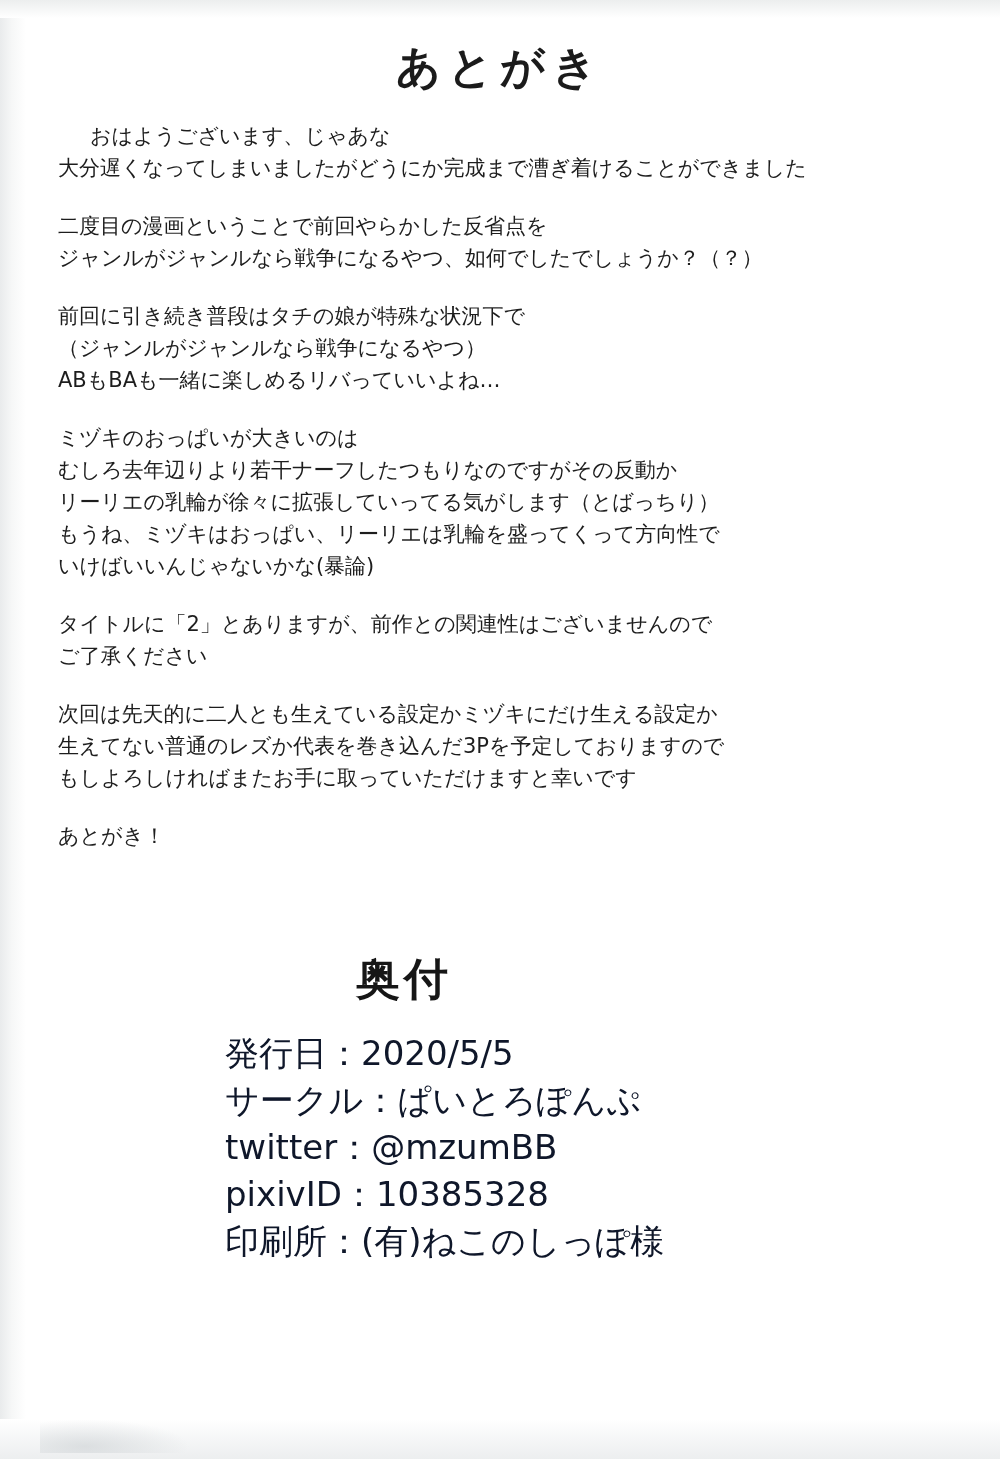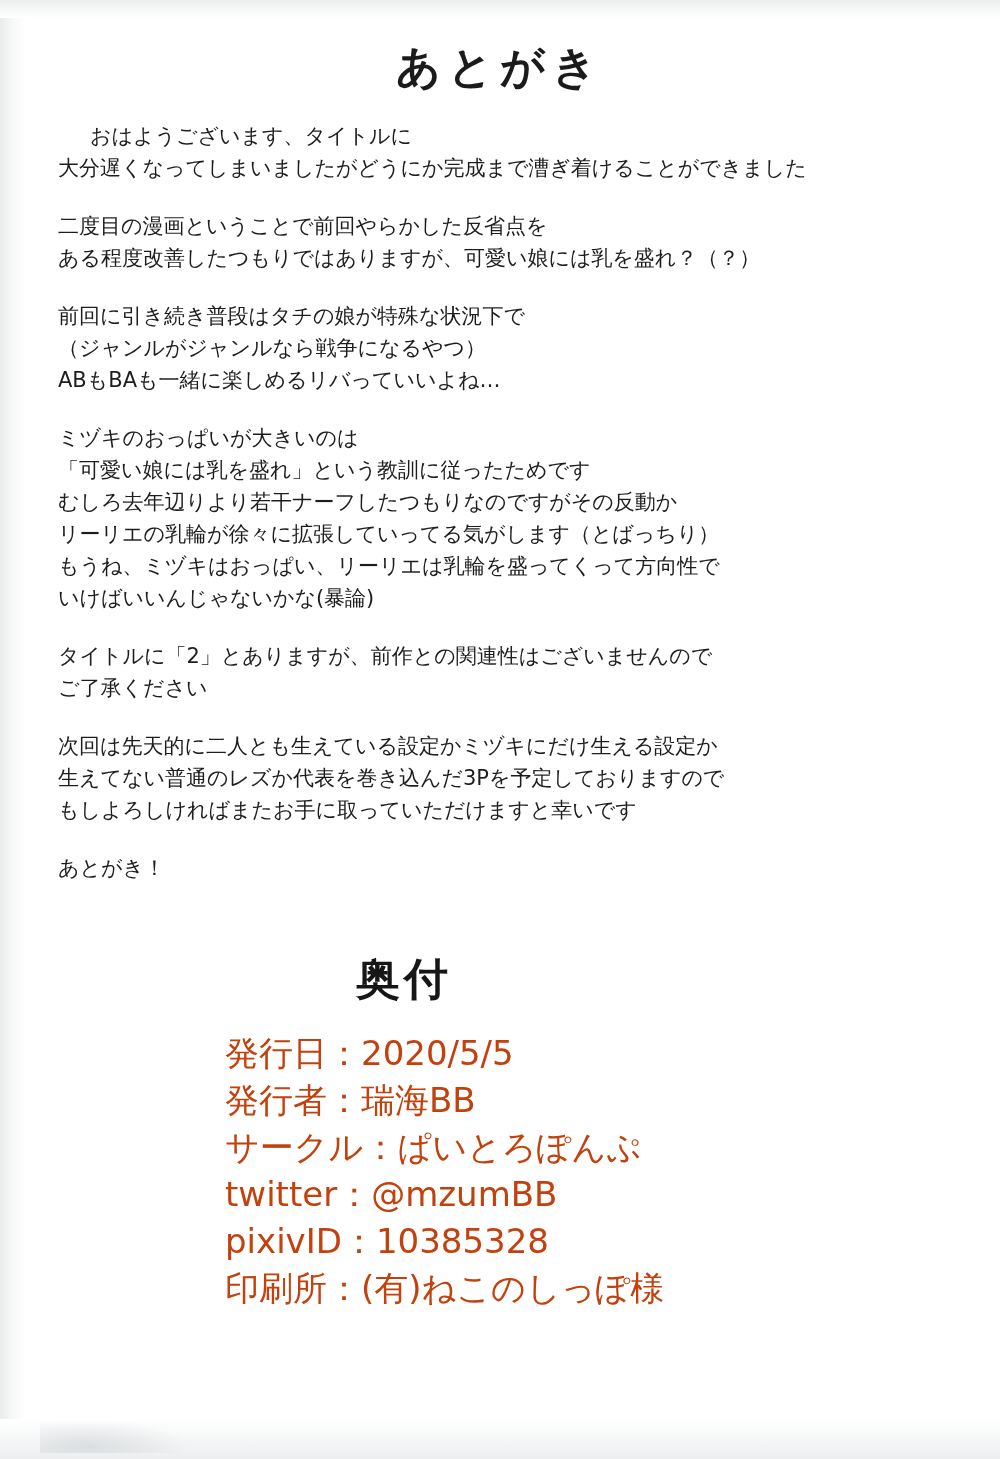--- a/index.html
+++ b/index.html
@@ -103,53 +103,52 @@
   .colophon-list {
     position: absolute;
     top: 1030px;
     left: 225px;
     width: 720px;
   }
   .colophon-row {
     font-size: 34px;
     line-height: 47px;
     white-space: pre;
-    color: #c2410c;
+    color: #0f172a;
     font-family: "DejaVu Sans", "Liberation Sans", sans-serif;
   }
 </style>
 </head>
 <body>
 
 <div class="page">
 
   <div class="edge-shade-left"></div>
   <div class="edge-shade-top"></div>
   <div class="edge-shade-bottom"></div>
   <div class="corner-smudge"></div>
 
   <div class="afterword-title">あとがき</div>
 
   <div class="body-block" id="afterword-body">
       <div class="para">
-        <div class="line indent">おはようございます、タイトルに</div>
+        <div class="line indent">おはようございます、じゃあな</div>
         <div class="line">大分遅くなってしまいましたがどうにか完成まで漕ぎ着けることができました</div>
       </div>
       <div class="para">
         <div class="line">二度目の漫画ということで前回やらかした反省点を</div>
-        <div class="line">ある程度改善したつもりではありますが、可愛い娘には乳を盛れ？（？）</div>
+        <div class="line">ジャンルがジャンルなら戦争になるやつ、如何でしたでしょうか？（？）</div>
       </div>
       <div class="para">
         <div class="line">前回に引き続き普段はタチの娘が特殊な状況下で</div>
         <div class="line">（ジャンルがジャンルなら戦争になるやつ）</div>
         <div class="line">ABもBAも一緒に楽しめるリバっていいよね…</div>
       </div>
       <div class="para">
         <div class="line">ミヅキのおっぱいが大きいのは</div>
-        <div class="line">「可愛い娘には乳を盛れ」という教訓に従ったためです</div>
         <div class="line">むしろ去年辺りより若干ナーフしたつもりなのですがその反動か</div>
         <div class="line">リーリエの乳輪が徐々に拡張していってる気がします（とばっちり）</div>
         <div class="line">もうね、ミヅキはおっぱい、リーリエは乳輪を盛ってくって方向性で</div>
         <div class="line">いけばいいんじゃないかな(暴論)</div>
       </div>
       <div class="para">
         <div class="line">タイトルに「2」とありますが、前作との関連性はございませんので</div>
         <div class="line">ご了承ください</div>
       </div>
       <div class="para">
@@ -159,20 +158,19 @@
       </div>
       <div class="para">
         <div class="line">あとがき！</div>
       </div>
     </div>
 
   <div class="colophon-title">奥付</div>
 
   <div class="colophon-list" id="colophon-list">
       <div class="colophon-row">発行日：2020/5/5</div>
-      <div class="colophon-row">発行者：瑞海BB</div>
       <div class="colophon-row">サークル：ぱいとろぽんぷ</div>
       <div class="colophon-row">twitter：@mzumBB</div>
       <div class="colophon-row">pixivID：10385328</div>
       <div class="colophon-row">印刷所：(有)ねこのしっぽ様</div>
     </div>
 
 </div>
 
 </body></html>

